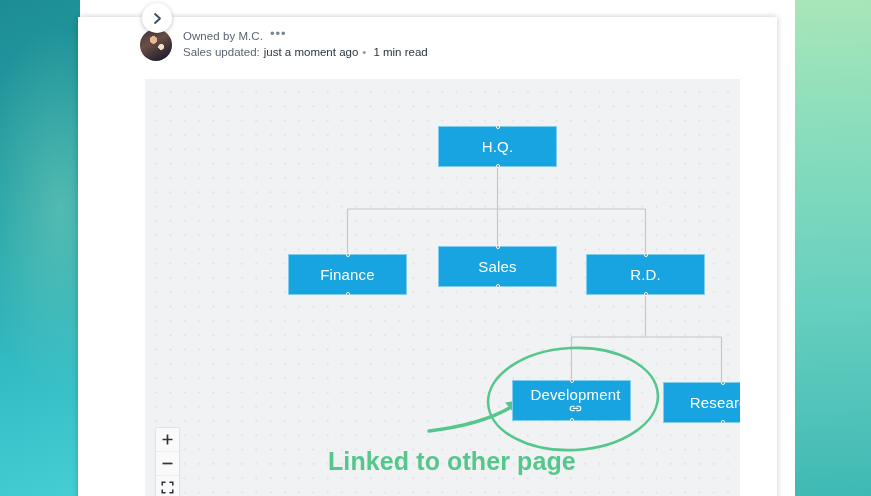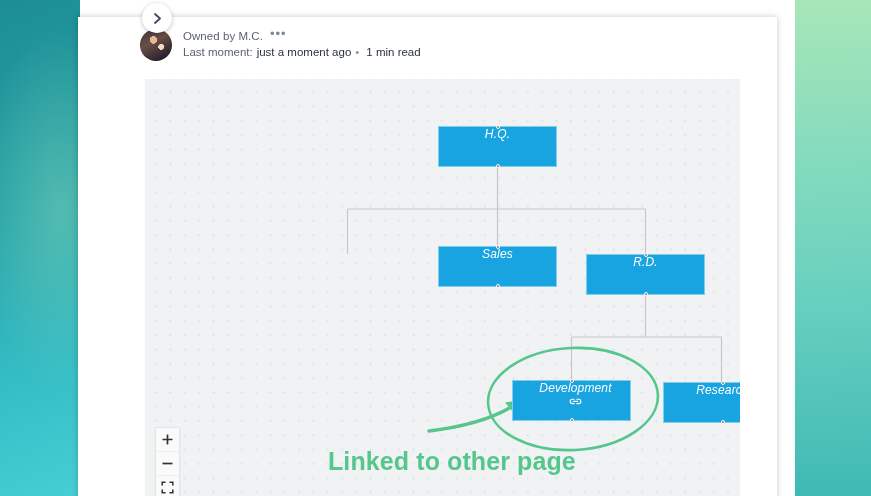--- a/index.html
+++ b/index.html
@@ -89,26 +89,25 @@
     background-position: 4px 6px;
     overflow: hidden;
   }
   .canvas-svg { position: absolute; left: 0; top: 0; }
 
   
   .node {
     position: absolute;
     background: #18a4e0;
     display: flex; flex-direction: column;
-    align-items: center; justify-content: flex-start;
+    align-items: center; justify-content: center;
     color: #ffffff;
-    font-size: 12px;
+    font-size: 15px;
     letter-spacing: 0.15px;
     border: 1px solid rgba(255,255,255,0.45);
-    font-style: italic;
   }
   .node-label { line-height: 14px; }
   .node-linkicon { margin-top: 2px; line-height: 10px; }
   .node-linkicon svg { display: block; }
 
   
   .handle {
     position: absolute; width: 4px; height: 4px; border-radius: 50%;
     background: #6e7580; border: 1px solid #ffffff;
     transform: translate(-50%, -50%);
@@ -158,21 +157,21 @@
   </div>
 
   <div class="doc-meta">
     <div class="avatar"></div>
     <div class="meta-lines">
       <div class="meta-row1">
         <span class="owned-by"><span>Owned by</span>&nbsp;<span>M.C.</span></span>
         <span class="dots-btn">•••</span>
       </div>
       <div class="meta-row2">
-        <span class="meta-label">Last moment:</span>
+        <span class="meta-label">Sales updated:</span>
         <span class="meta-value">just a moment ago</span>
         <span class="meta-sep">•</span>
         <span class="meta-read">1 min read</span>
       </div>
     </div>
   </div>
 
   <div class="canvas">
 
     <svg class="canvas-svg" width="595" height="434" viewBox="0 0 595 434">
@@ -197,20 +196,25 @@
     </svg>
 
     <div class="annot-text" style="left:183px; top:368px;">Linked to other page</div>
 
     <div class="node" style="left:293px; top:47px; width:119px; height:41px;">
       <span class="node-label">H.Q.</span>
       <span class="handle" style="left:50%; top:0;"></span>
       <span class="handle" style="left:50%; top:100%;"></span>
     </div>
 
+    <div class="node" style="left:143px; top:175px; width:119px; height:41px;">
+      <span class="node-label">Finance</span>
+      <span class="handle" style="left:50%; top:0;"></span>
+      <span class="handle" style="left:50%; top:100%;"></span>
+    </div>
 
     <div class="node" style="left:293px; top:167px; width:119px; height:41px;">
       <span class="node-label">Sales</span>
       <span class="handle" style="left:50%; top:0;"></span>
       <span class="handle" style="left:50%; top:100%;"></span>
     </div>
 
     <div class="node" style="left:441px; top:175px; width:119px; height:41px;">
       <span class="node-label">R.D.</span>
       <span class="handle" style="left:50%; top:0;"></span>

